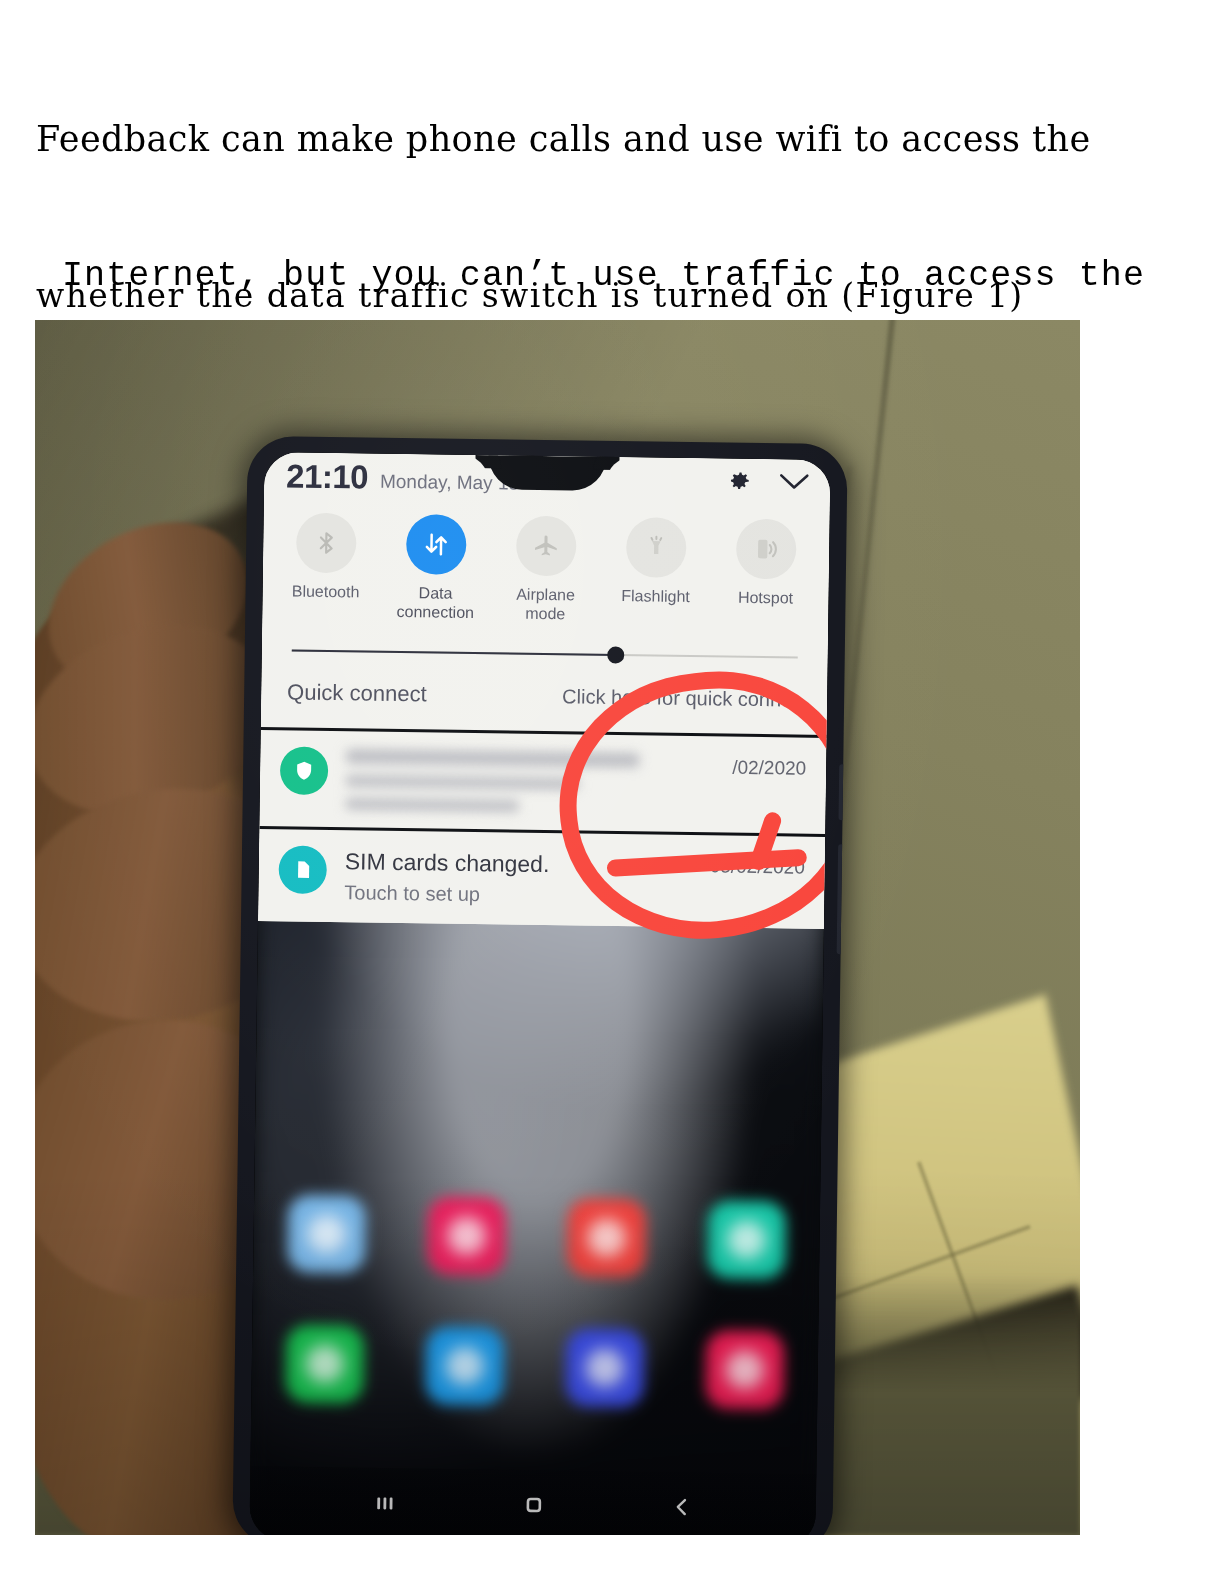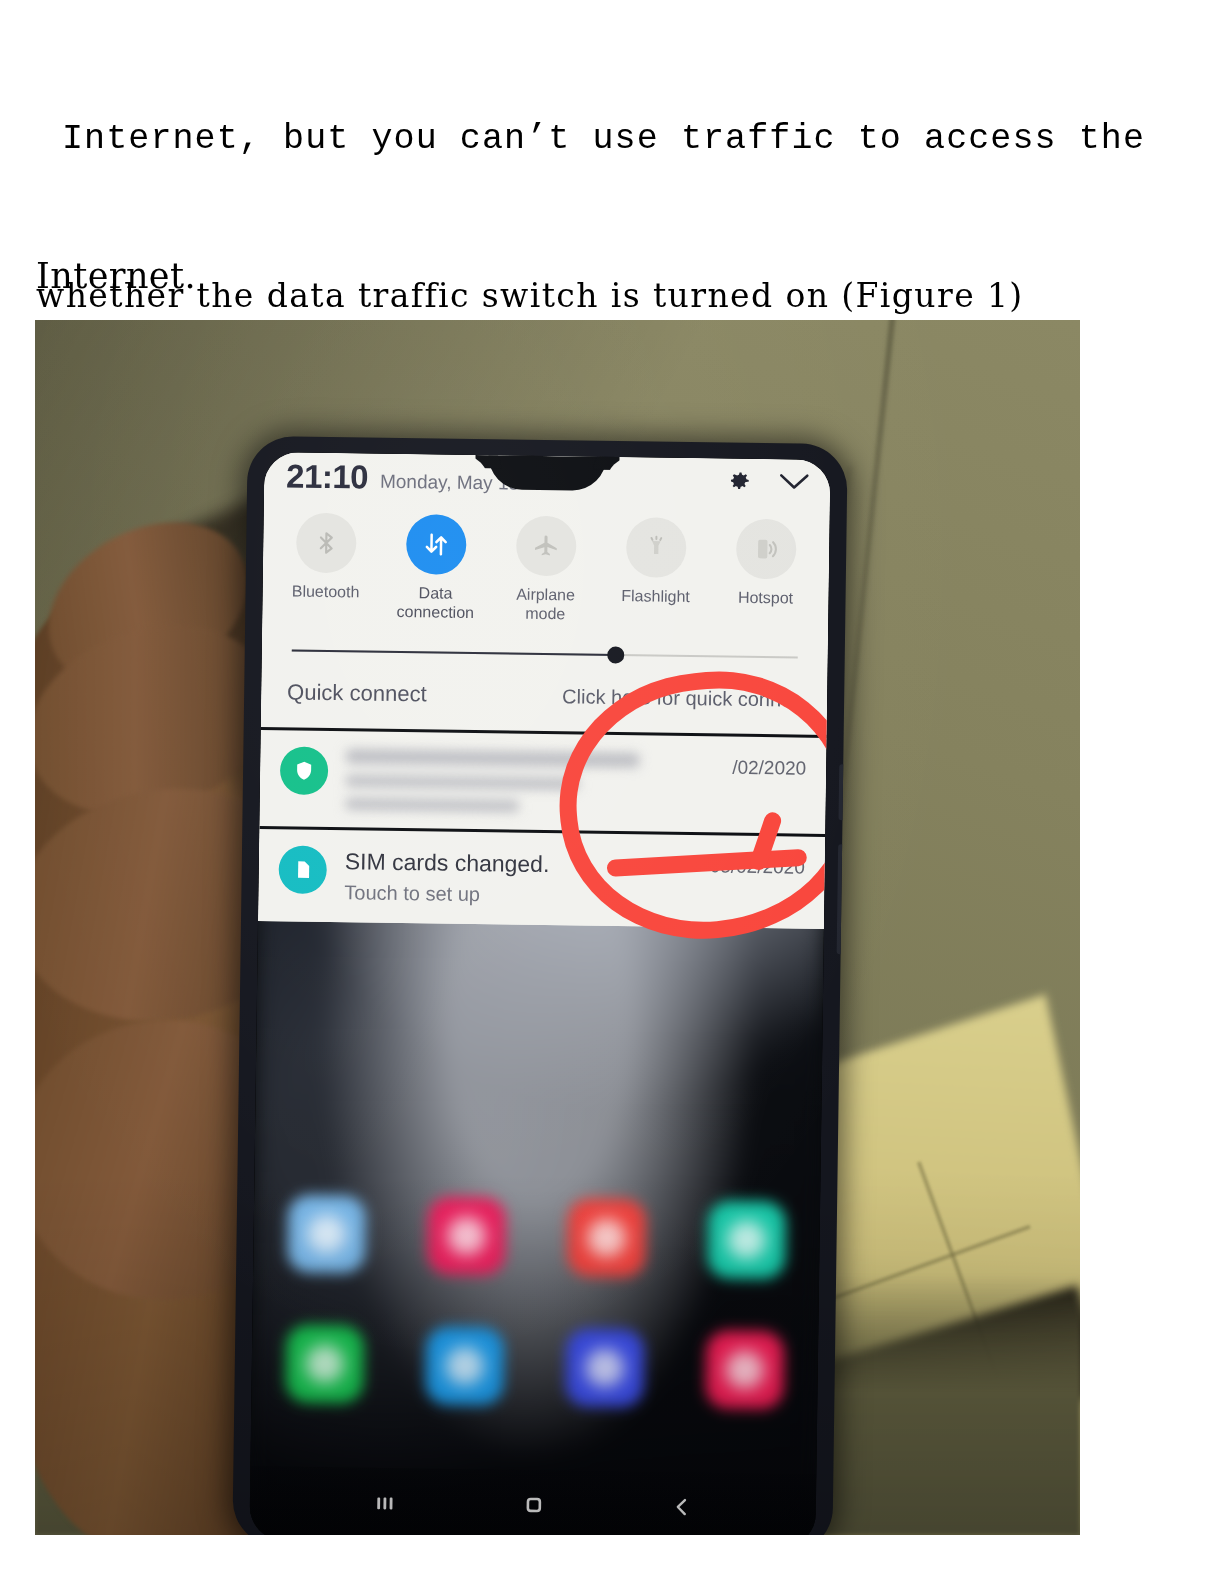--- a/index.html
+++ b/index.html
@@ -450,20 +450,21 @@
     background:
       radial-gradient(ellipse at 40% 20%, rgba(255,255,255,.05), rgba(0,0,0,0) 60%),
       linear-gradient(180deg, rgba(0,0,0,0) 70%, rgba(0,0,0,.18) 100%);
     z-index: 50;
   }
 </style>
 </head>
 <body>
 
 <div class="doc-text" id="para1">
+  <span class="l1">Feedback can make phone calls and use wifi to access the</span>
   <span class="l2">Internet, but you can’t use traffic to access the</span>
   <span class="l3">Internet.</span>
 </div>
 
 <div class="doc-text" id="para2">
   <span class="l2">whether the data traffic switch is turned on (Figure 1)</span>
 </div>
 
 <div id="photo">
 

